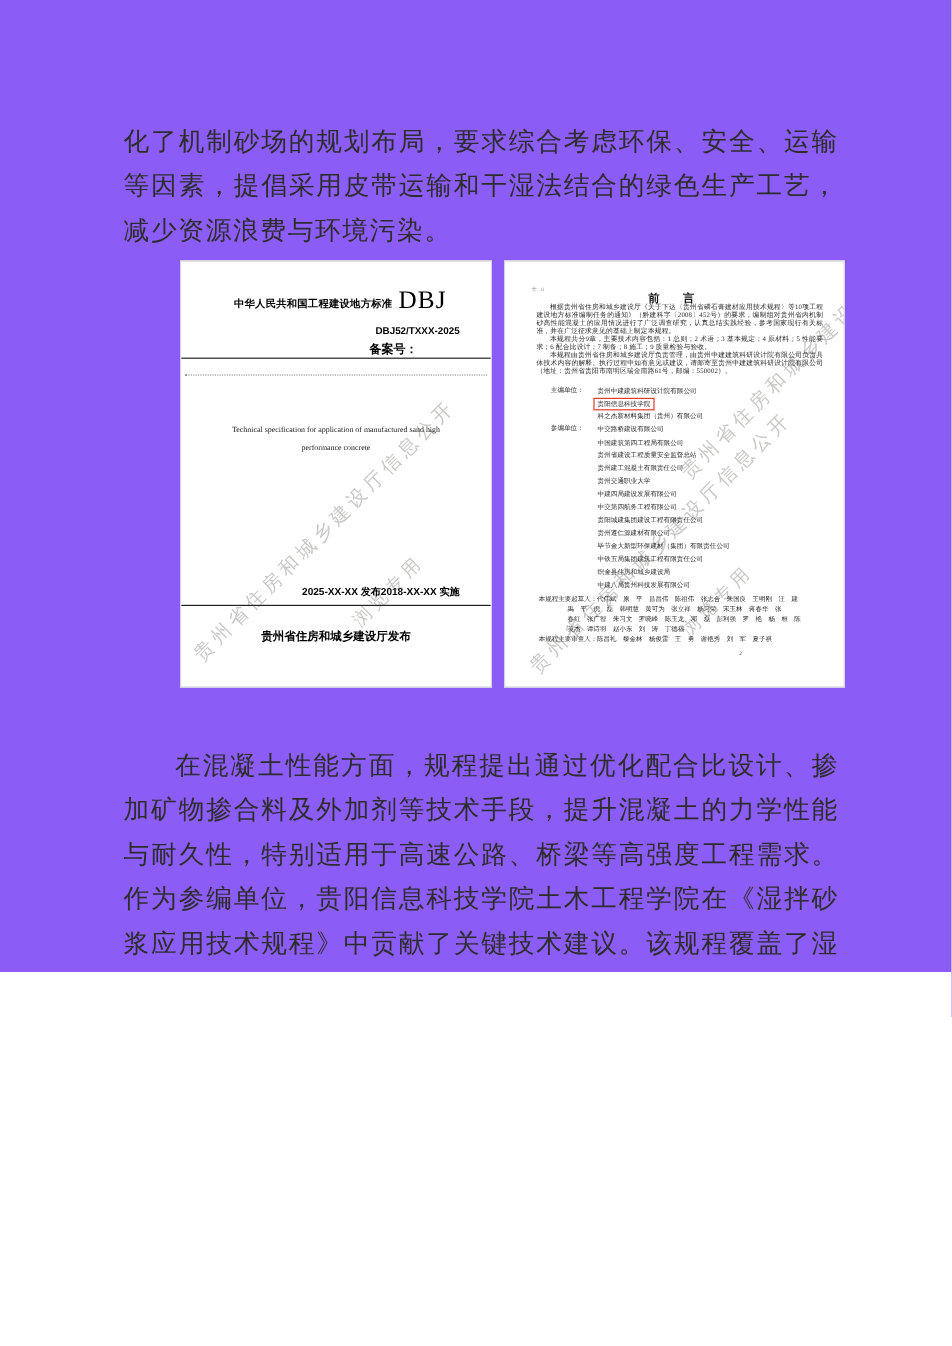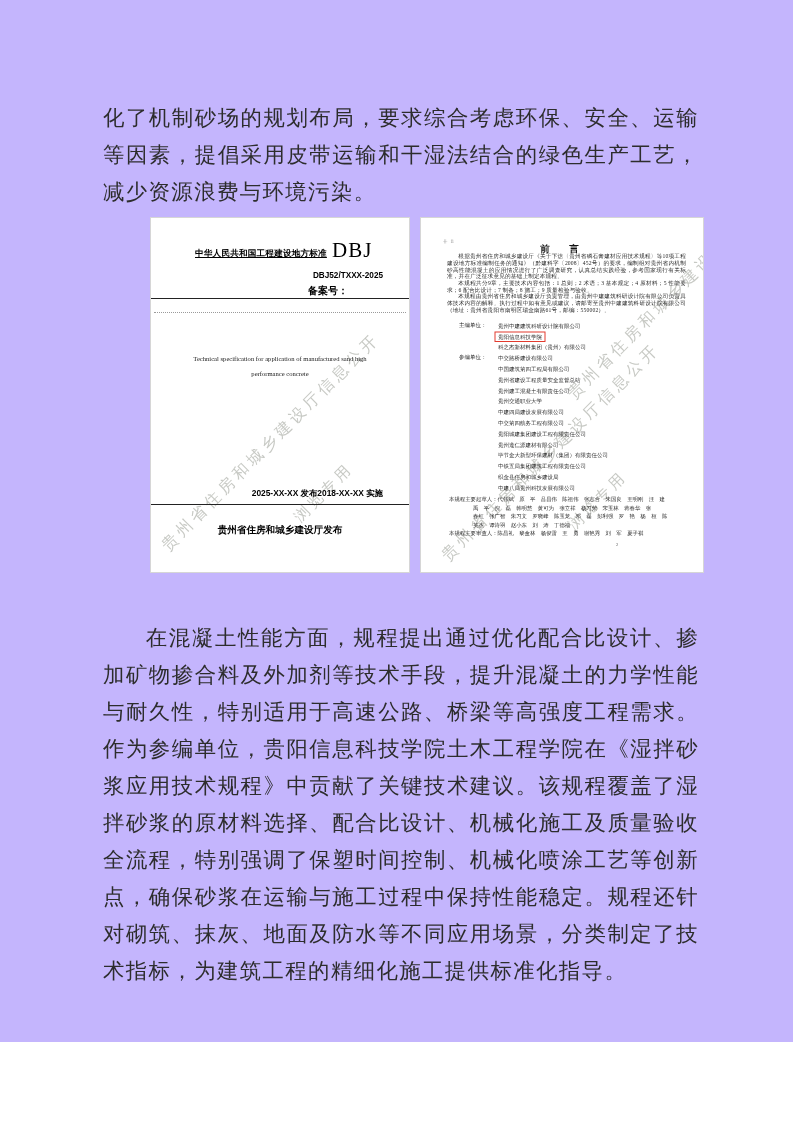--- a/index.html
+++ b/index.html
@@ -1,16 +1,16 @@
 <!DOCTYPE html>
 <html><head>
 <meta charset="utf-8">
 <style>
   html,body{margin:0;padding:0;background:#ffffff;}
-  .sheet{position:relative;width:793px;height:1042px;background:#c4b5fd;overflow:hidden;
+  .sheet{position:relative;width:793px;height:810px;background:#8b5cf6;overflow:hidden;
          font-family:"Liberation Serif","DejaVu Serif",serif;}
 
   
   .para{position:absolute;left:103px;width:596px;margin:0;
         font-size:21.4px;letter-spacing:1.4px;line-height:37px;color:#2d2d2d;
         text-align:justify;word-break:break-all;}
   .para-top{top:100px;}
   .para-bottom{top:620px;text-indent:2em;}
 
   
@@ -24,21 +24,21 @@
       font-family:"Liberation Sans","DejaVu Sans",sans-serif;pointer-events:none;}
   .wm-c1{left:14px;top:320px;}
   .wm-c2{left:146px;top:292px;font-size:15px;}
   .wm-p1{left:24px;top:330px;}
   .wm-p2{left:150px;top:300px;font-size:15px;}
   .wm-p3{left:150px;top:168px;}
 
   
   .cover-el{position:absolute;z-index:2;color:#000;}
   .sans{font-family:"Liberation Sans","DejaVu Sans",sans-serif;}
-  .cover-std{left:44px;top:30px;font-size:8.6px;font-weight:bold;letter-spacing:0.2px;text-decoration:underline;}
+  .cover-std{left:44px;top:30px;font-size:8.6px;font-weight:bold;letter-spacing:0.2px;}
   .cover-dbj{left:181px;top:20px;font-size:21px;font-weight:normal;letter-spacing:1px;
              font-family:"Liberation Serif","DejaVu Serif",serif;}
   .cover-code{right:26px;top:53px;font-size:8.2px;font-weight:bold;}
   .cover-record{left:157px;top:66px;font-size:10px;font-weight:bold;}
   .rule-a{left:0;right:0;top:80px;border-top:1.6px solid #222;}
   .rule-b{left:3px;right:3px;top:94px;border-top:1px dotted #9a9a9a;}
   .cover-title{left:0;right:0;top:114px;text-align:center;font-size:12.5px;font-weight:bold;letter-spacing:0.6px;}
   .cover-en{left:0;right:0;text-align:center;font-size:6.6px;color:#222;}
   .cover-en1{top:137px;}
   .cover-en2{top:152px;}

